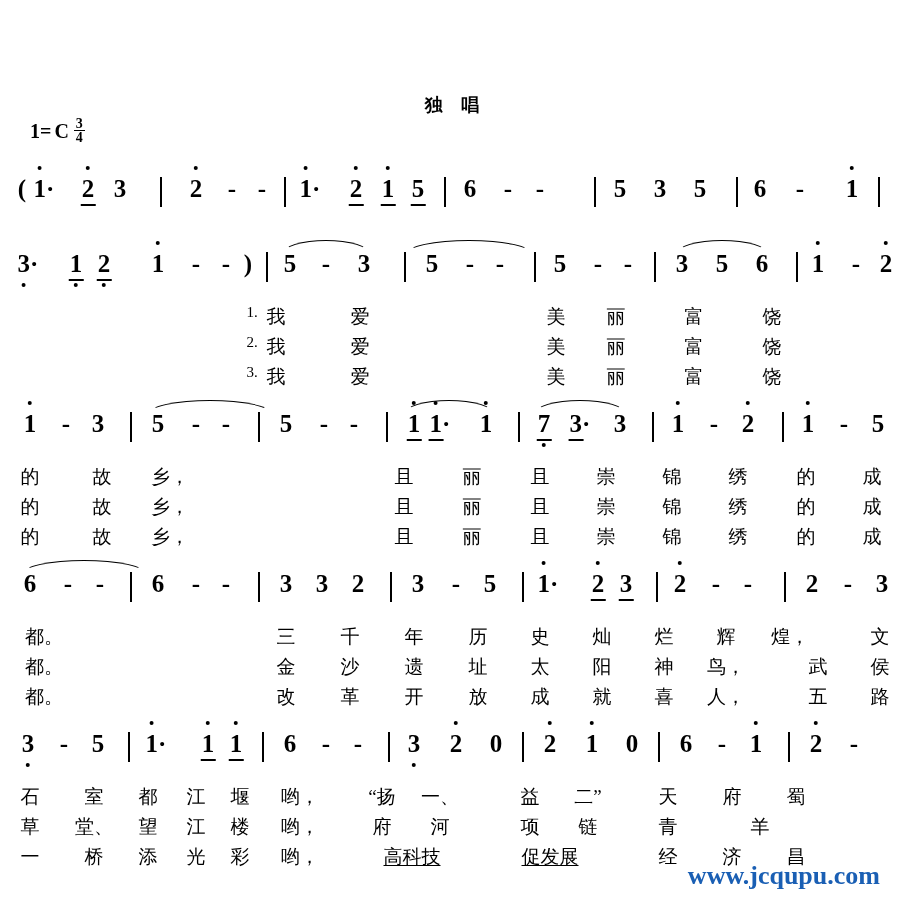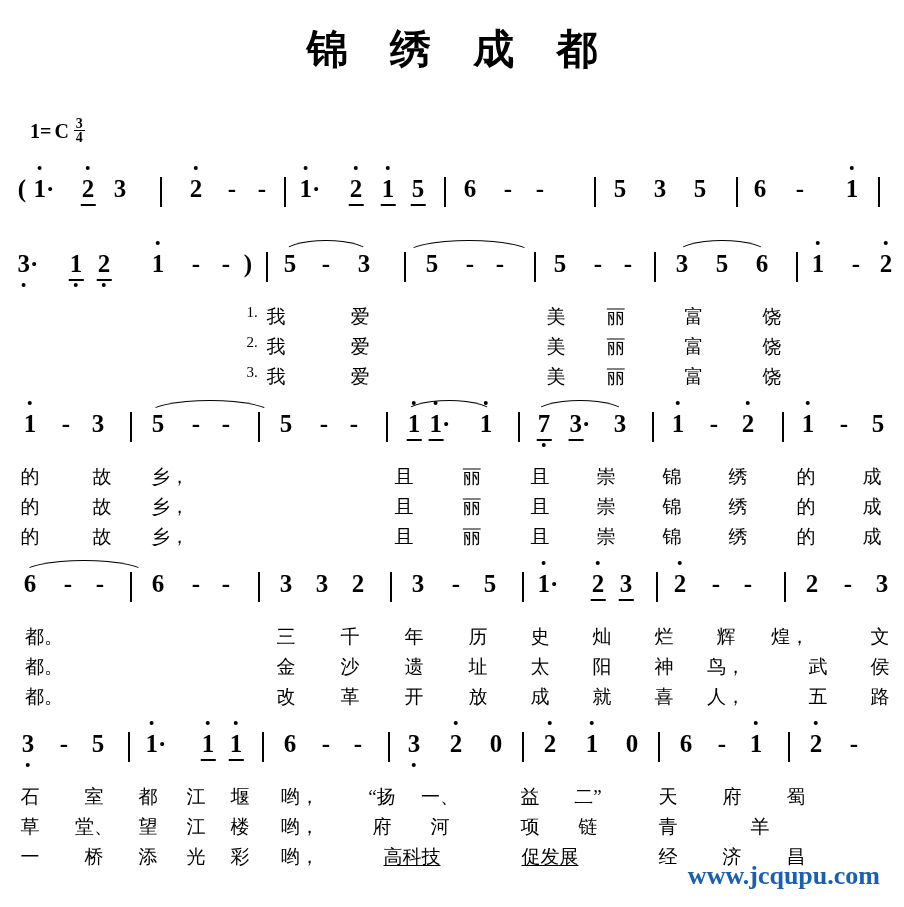--- a/index.html
+++ b/index.html
@@ -167,21 +167,21 @@
     font-weight: bold;
     color: #1a5fb4;
     font-family: "Liberation Serif", serif;
   }
 </style>
 </head>
 <body>
 
 <div class="sheet">
 
-  <div class="title">锦 绣 成 都</div>
+  <div class="subtitle">独 唱</div>
 
 
   <div class="keysig">
     <span>1=</span>
     <span style="margin-left:3px">C</span>
     <span class="frac">
       <span class="num">3</span>
       <span class="den">4</span>
     </span>
   </div>

